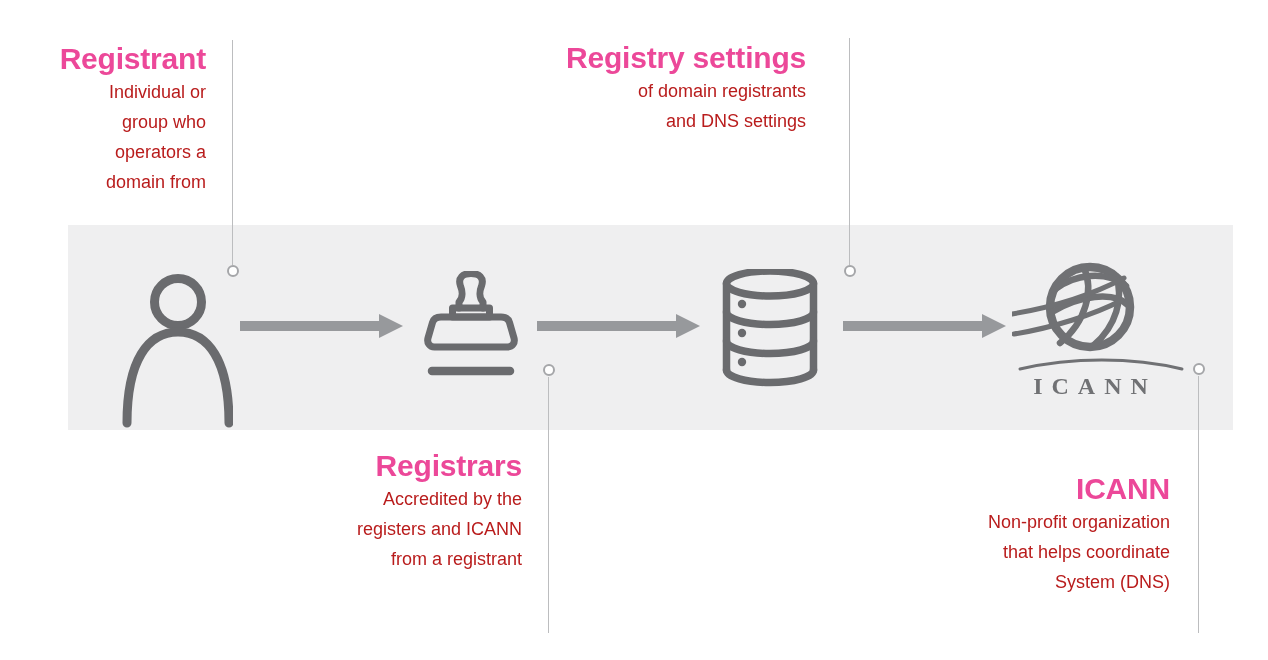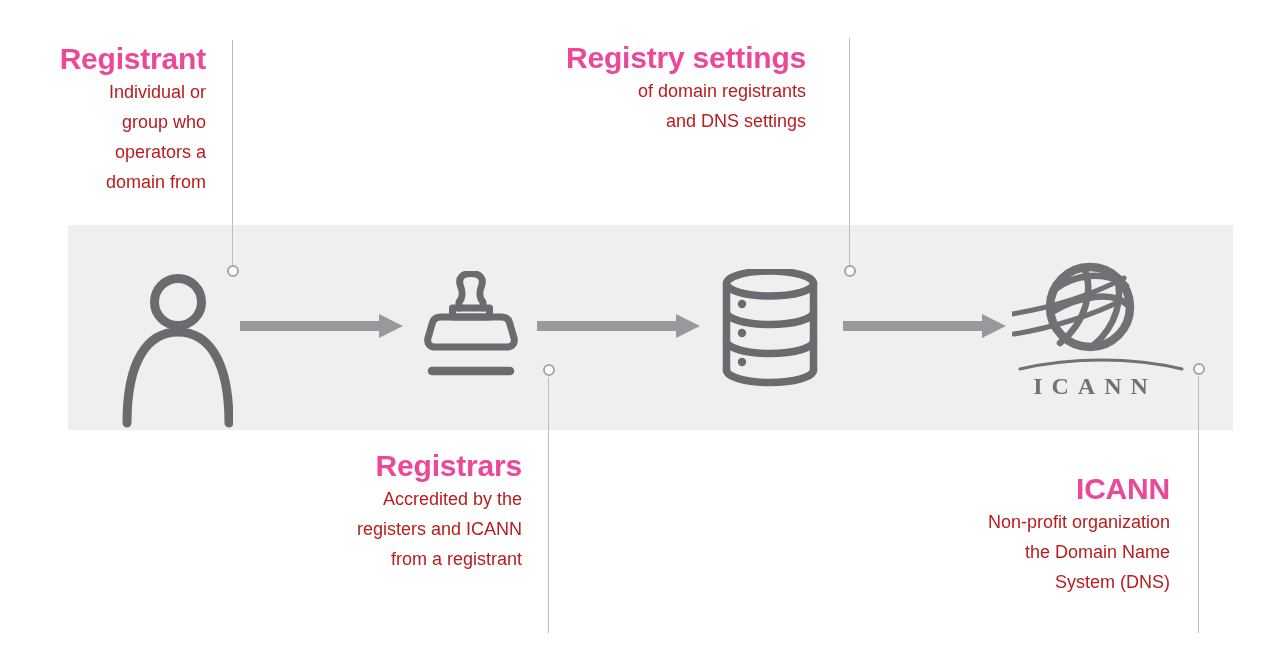--- a/index.html
+++ b/index.html
@@ -130,17 +130,17 @@
   <div class="label lb-registrars">
     <div class="title">Registrars</div>
     <div class="line">Accredited by the</div>
     <div class="line">registers and ICANN</div>
     <div class="line">from a registrant</div>
   </div>
 
   <div class="label lb-icann">
     <div class="title">ICANN</div>
     <div class="line">Non-profit organization</div>
-    <div class="line">the Domain Name</div>
+    <div class="line">that helps coordinate</div>
     <div class="line">System (DNS)</div>
   </div>
 
 </div>
 
 </body></html>

